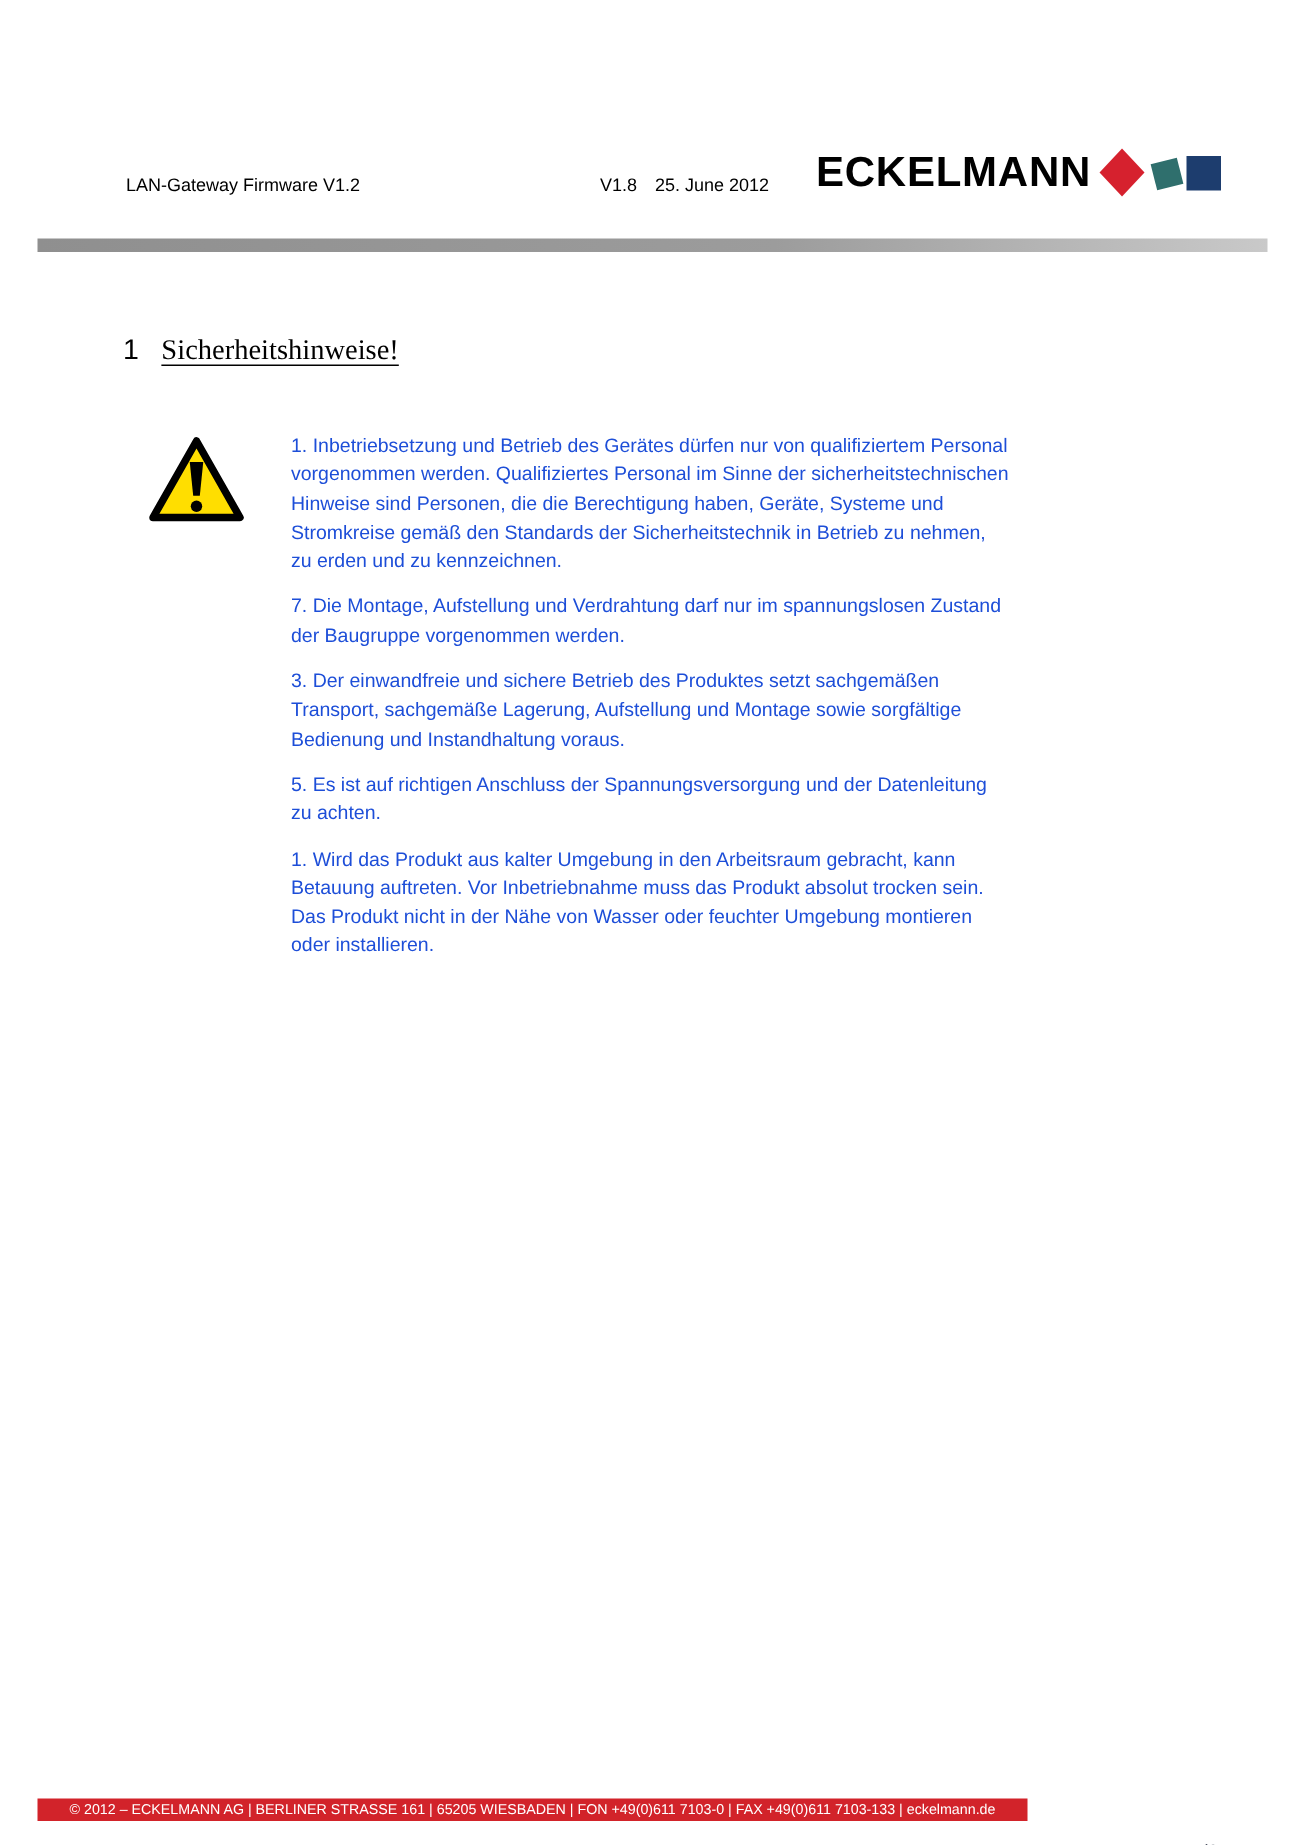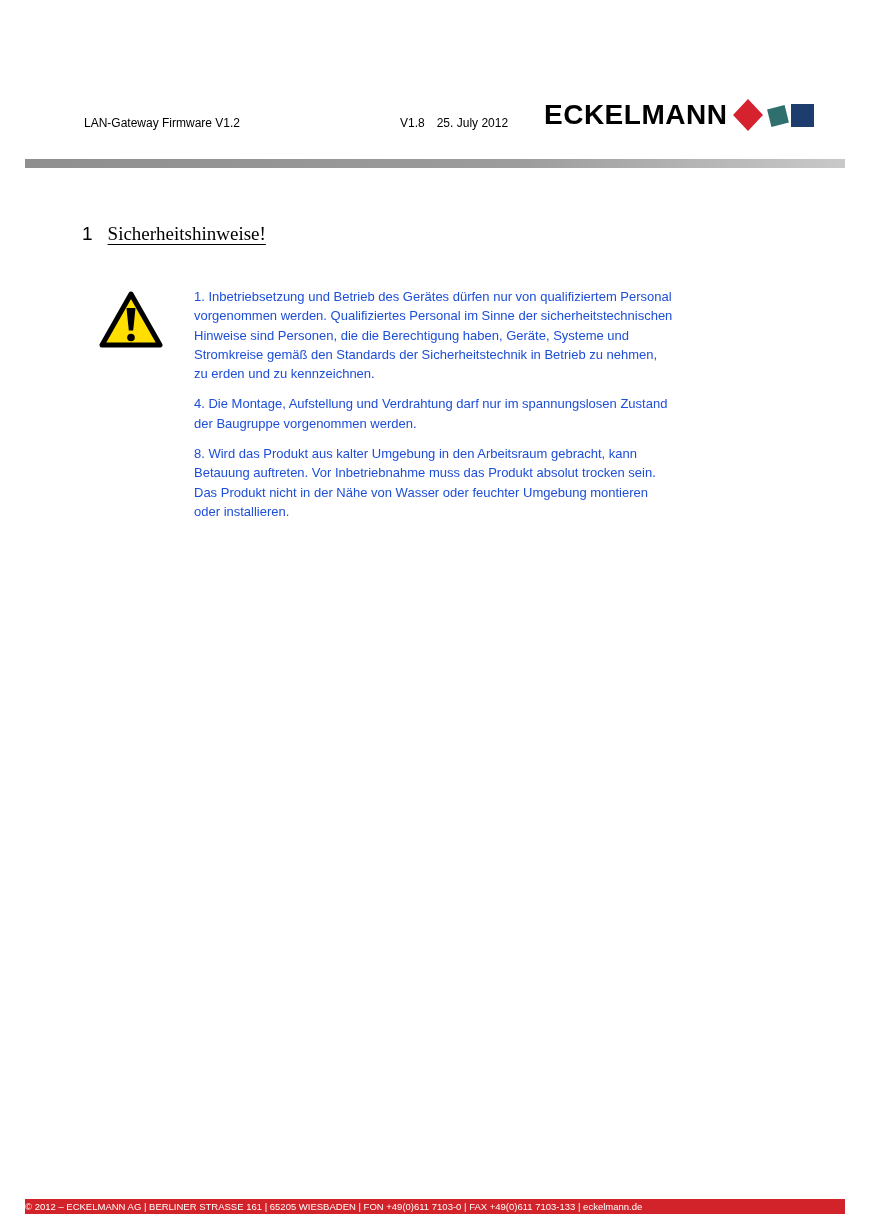--- a/index.html
+++ b/index.html
@@ -98,46 +98,46 @@
     line-height: 19.3px;
     color: #1d4ed8;
     white-space: pre-line;
   }
 
   
   .footer-bar {
     position: absolute;
     left: 25px;
     top: 1152px;
-    width: 820px;
+    width: 660px;
     height: 15px;
     background: #d2232a;
     color: #ffffff;
     font-size: 9.5px;
     line-height: 15px;
-    text-align: left;
+    text-align: center;
     white-space: nowrap;
     overflow: hidden;
   }
   .page-number {
     position: absolute;
     right: 50px;
     top: 1180px;
     font-size: 13.5px;
     color: #0f172a;
   }
 </style>
 </head>
 <body>
 
 <div class="page">
 
   <div class="header-title">LAN-Gateway Firmware V1.2</div>
   <div class="header-version">
-    <span class="v">V1.8</span><span>25. July 2012</span>
+    <span class="v">V1.8</span><span>25. June 2012</span>
   </div>
 
   <div class="logo">
     <span class="logo-text">ECKELMANN</span>
     <svg class="logo-marks" width="96" height="36" viewBox="0 0 96 36" aria-hidden="true">
       <polygon points="17,2 32,18 17,34 2,18" fill="#d6212e"></polygon>
       <rect x="60" y="7" width="23" height="23" fill="#1d3d6e"></rect>
       <rect x="38" y="10" width="18" height="18" fill="#2f6f6d" transform="rotate(-14 47 19)"></rect>
     </svg>
   </div>
@@ -156,23 +156,28 @@
       <circle cx="32" cy="46.5" r="3.8" fill="#000000"></circle>
     </svg>
   </div>
 
   <div class="paragraphs">
     <p>1. Inbetriebsetzung und Betrieb des Gerätes dürfen nur von qualifiziertem Personal
 vorgenommen werden. Qualifiziertes Personal im Sinne der sicherheitstechnischen
 Hinweise sind Personen, die die Berechtigung haben, Geräte, Systeme und
 Stromkreise gemäß den Standards der Sicherheitstechnik in Betrieb zu nehmen,
 zu erden und zu kennzeichnen.</p>
-    <p>4. Die Montage, Aufstellung und Verdrahtung darf nur im spannungslosen Zustand
+    <p>7. Die Montage, Aufstellung und Verdrahtung darf nur im spannungslosen Zustand
 der Baugruppe vorgenommen werden.</p>
-    <p>8. Wird das Produkt aus kalter Umgebung in den Arbeitsraum gebracht, kann
+    <p>3. Der einwandfreie und sichere Betrieb des Produktes setzt sachgemäßen
+Transport, sachgemäße Lagerung, Aufstellung und Montage sowie sorgfältige
+Bedienung und Instandhaltung voraus.</p>
+    <p>5. Es ist auf richtigen Anschluss der Spannungsversorgung und der Datenleitung
+zu achten.</p>
+    <p>1. Wird das Produkt aus kalter Umgebung in den Arbeitsraum gebracht, kann
 Betauung auftreten. Vor Inbetriebnahme muss das Produkt absolut trocken sein.
 Das Produkt nicht in der Nähe von Wasser oder feuchter Umgebung montieren
 oder installieren.</p>
   </div>
 
   <div class="footer-bar">© 2012 – ECKELMANN AG | BERLINER STRASSE 161 | 65205 WIESBADEN | FON +49(0)611 7103-0 | FAX +49(0)611 7103-133 | eckelmann.de</div>
   <div class="page-number">5/34</div>
 
 </div>
 

